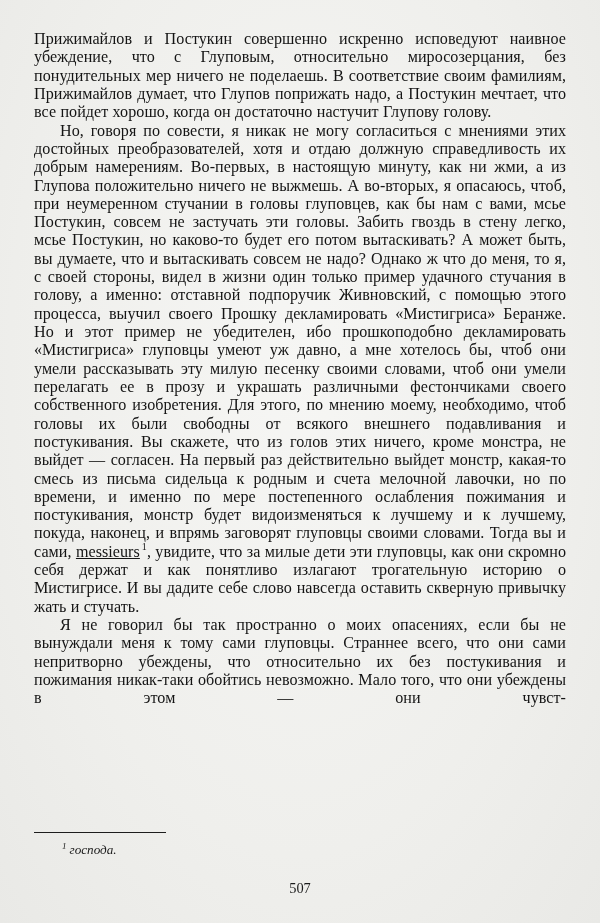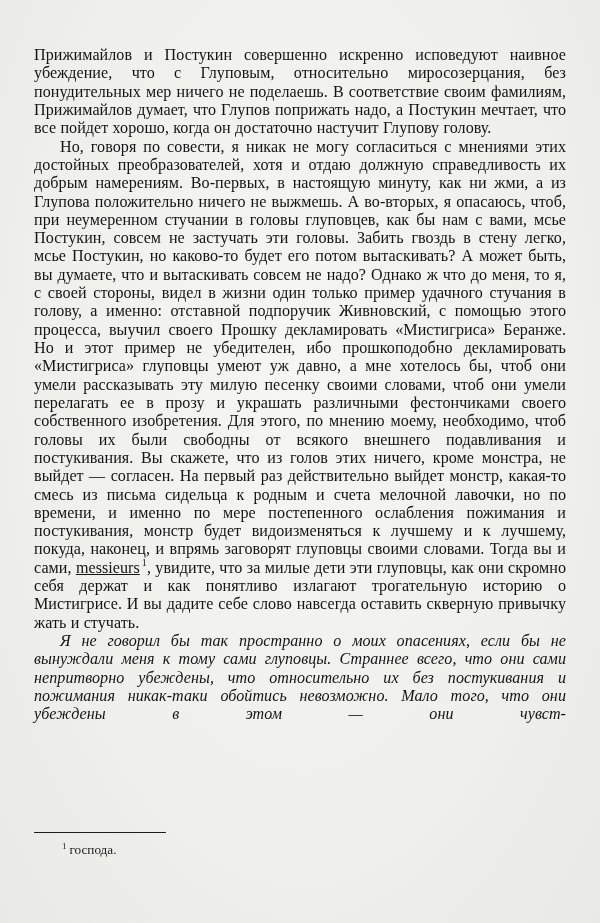--- a/index.html
+++ b/index.html
@@ -22,21 +22,20 @@
     inset: 0;
     background:
       radial-gradient(ellipse at 50% 40%, #f6f6f4 0%, #efefec 62%, #e9e9e6 100%);
   }
 
   .text-block {
     position: absolute;
     left: 34px;
     top: 30px;
     width: 532px;
-    margin-top: 16px;
   }
 
   p.para {
     margin: 0;
     text-align: justify;
     text-align-last: left;
     text-indent: 26px;
     font-size: 16.1px;
     line-height: 18.32px;
     letter-spacing: 0.05px;
@@ -44,40 +43,40 @@
     -webkit-font-smoothing: none;
   }
 
   p.para.first {
     text-indent: 0;
   }
 
   
   p.para.continued {
     text-align-last: justify;
-    font-style: italic;
   }
 
   sup.fn-ref {
     font-size: 0.62em;
     vertical-align: super;
     line-height: 0;
     padding-left: 2px;
   }
 
   .latin {
     font-family: "Liberation Serif", "DejaVu Serif", serif;
     text-decoration: underline;
   }
 
   .footnote-area {
     position: absolute;
     left: 34px;
     top: 832px;
     width: 532px;
+    font-style: italic;
   }
 
   .footnote-rule {
     width: 132px;
     height: 1.4px;
     background: #1d1d1d;
     margin: 0 0 9px 0;
   }
 
   .footnote-text {
@@ -118,14 +117,15 @@
 
     <p class="para continued">Я не говорил бы так пространно о моих опасениях, если бы не вынуждали меня к тому сами глуповцы. Страннее всего, что они сами непритворно убеждены, что относительно их без постукивания и пожимания никак-таки обойтись невозможно. Мало того, что они убеждены в этом — они чувст-</p>
 
   </div>
 
   <div class="footnote-area">
     <div class="footnote-rule"></div>
     <p class="footnote-text"><sup>1</sup><span>господа.</span></p>
   </div>
 
+  <div class="page-number">507</div>
 
 </div>
 
 </body></html>

